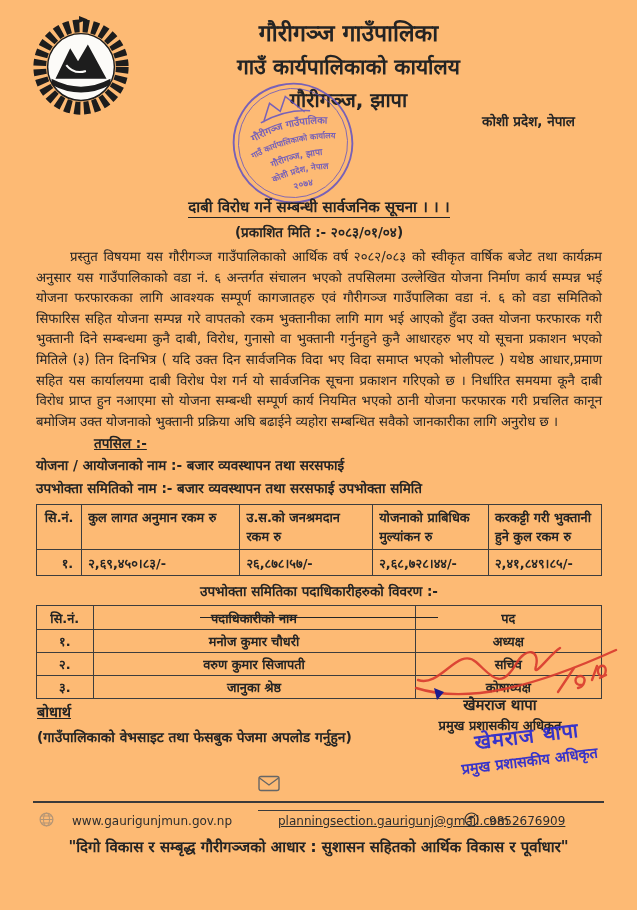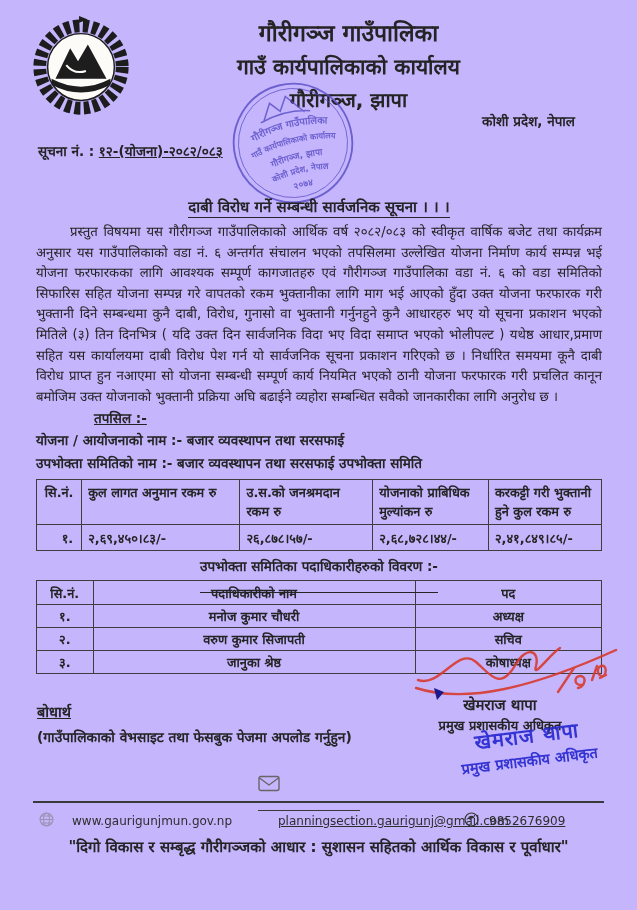--- a/index.html
+++ b/index.html
@@ -1,21 +1,21 @@
 <!DOCTYPE html>
 <html><head>
 <meta charset="utf-8">
 <style>
   * { margin:0; padding:0; box-sizing:border-box; }
   html,body { width:637px; height:910px; }
   body { font-family:"DejaVu Sans","Liberation Sans",sans-serif; }
 
   .page {
     position:relative; width:637px; height:910px;
-    background:#c4b5fd; color:#242424; overflow:hidden;
+    background:#fdba74; color:#242424; overflow:hidden;
   }
 
   
   .logo { position:absolute; left:27px; top:14px; width:108px; height:108px; }
   .head-center { position:absolute; left:140px; right:80px; top:16px; text-align:center; }
   .head-line1 { font-size:23px; font-weight:700; line-height:34px; }
   .head-line2 { font-size:21px; font-weight:700; line-height:34px; }
   .head-line3 { font-size:20px; font-weight:700; line-height:32px; }
   .stamp { position:absolute; left:222px; top:80px; width:142px; height:126px; opacity:.82; }
 
@@ -116,25 +116,25 @@
     </defs>
     <g fill="#5b4ec6" font-weight="700" transform="rotate(-14 75 67)">
       <text font-size="10.5"><textPath href="#arc1" startOffset="50%" text-anchor="middle">गौरीगञ्ज गाउँपालिका</textPath></text>
       <text font-size="8.6"><textPath href="#arc2" startOffset="50%" text-anchor="middle">गाउँ कार्यपालिकाको कार्यालय</textPath></text>
       <text font-size="9.4"><textPath href="#arc3" startOffset="50%" text-anchor="middle">गौरीगञ्ज, झापा</textPath></text>
       <text font-size="8.8"><textPath href="#arc4" startOffset="50%" text-anchor="middle">कोशी प्रदेश, नेपाल</textPath></text>
       <text font-size="9.6"><textPath href="#arc5" startOffset="50%" text-anchor="middle">२०७४</textPath></text>
     </g>
   </svg>
 
-  <div class="notice-no"><span>सूचना नं. : </span><span class="val">१२-(योजना)-२०८२/०८३</span></div>
   <div class="province">कोशी प्रदेश, नेपाल</div>
 
   <div class="content">
     <div class="title"><span>दाबी विरोध गर्ने सम्बन्धी सार्वजनिक सूचना । । ।</span></div>
+    <div class="pubdate">(प्रकाशित मिति :- २०८३/०१/०४)</div>
     <div class="para">प्रस्तुत विषयमा यस गौरीगञ्ज गाउँपालिकाको आर्थिक वर्ष २०८२/०८३ को स्वीकृत वार्षिक बजेट तथा कार्यक्रम अनुसार यस गाउँपालिकाको वडा नं. ६ अन्तर्गत संचालन भएको तपसिलमा उल्लेखित योजना निर्माण कार्य सम्पन्न भई योजना फरफारकका लागि आवश्यक सम्पूर्ण कागजातहरु एवं गौरीगञ्ज गाउँपालिका वडा नं. ६ को वडा समितिको सिफारिस सहित योजना सम्पन्न गरे वापतको रकम भुक्तानीका लागि माग भई आएको हुँदा उक्त योजना फरफारक गरी भुक्तानी दिने सम्बन्धमा कुनै दाबी, विरोध, गुनासो वा भुक्तानी गर्नुनहुने कुनै आधारहरु भए यो सूचना प्रकाशन भएको मितिले (३) तिन दिनभित्र ( यदि उक्त दिन सार्वजनिक विदा भए विदा समाप्त भएको भोलीपल्ट ) यथेष्ठ आधार,प्रमाण सहित यस कार्यालयमा दाबी विरोध पेश गर्न यो सार्वजनिक सूचना प्रकाशन गरिएको छ । निर्धारित समयमा कूनै दाबी विरोध प्राप्त हुन नआएमा सो योजना सम्बन्धी सम्पूर्ण कार्य नियमित भएको ठानी योजना फरफारक गरी प्रचलित कानून बमोजिम उक्त योजनाको भुक्तानी प्रक्रिया अघि बढाईने व्यहोरा सम्बन्धित सवैको जानकारीका लागि अनुरोध छ ।</div>
     <div class="tapasil">तपसिल :-</div>
     <div class="plan-line">योजना / आयोजनाको नाम :- बजार व्यवस्थापन तथा सरसफाई</div>
     <div class="committee-line">उपभोक्ता समितिको नाम :- बजार व्यवस्थापन तथा सरसफाई उपभोक्ता समिति</div>
 
     <table class="t1">
       <tbody>
           <tr>
         <th class="c0">सि.नं.</th>
         <th class="c1">कुल लागत अनुमान रकम रु</th>

